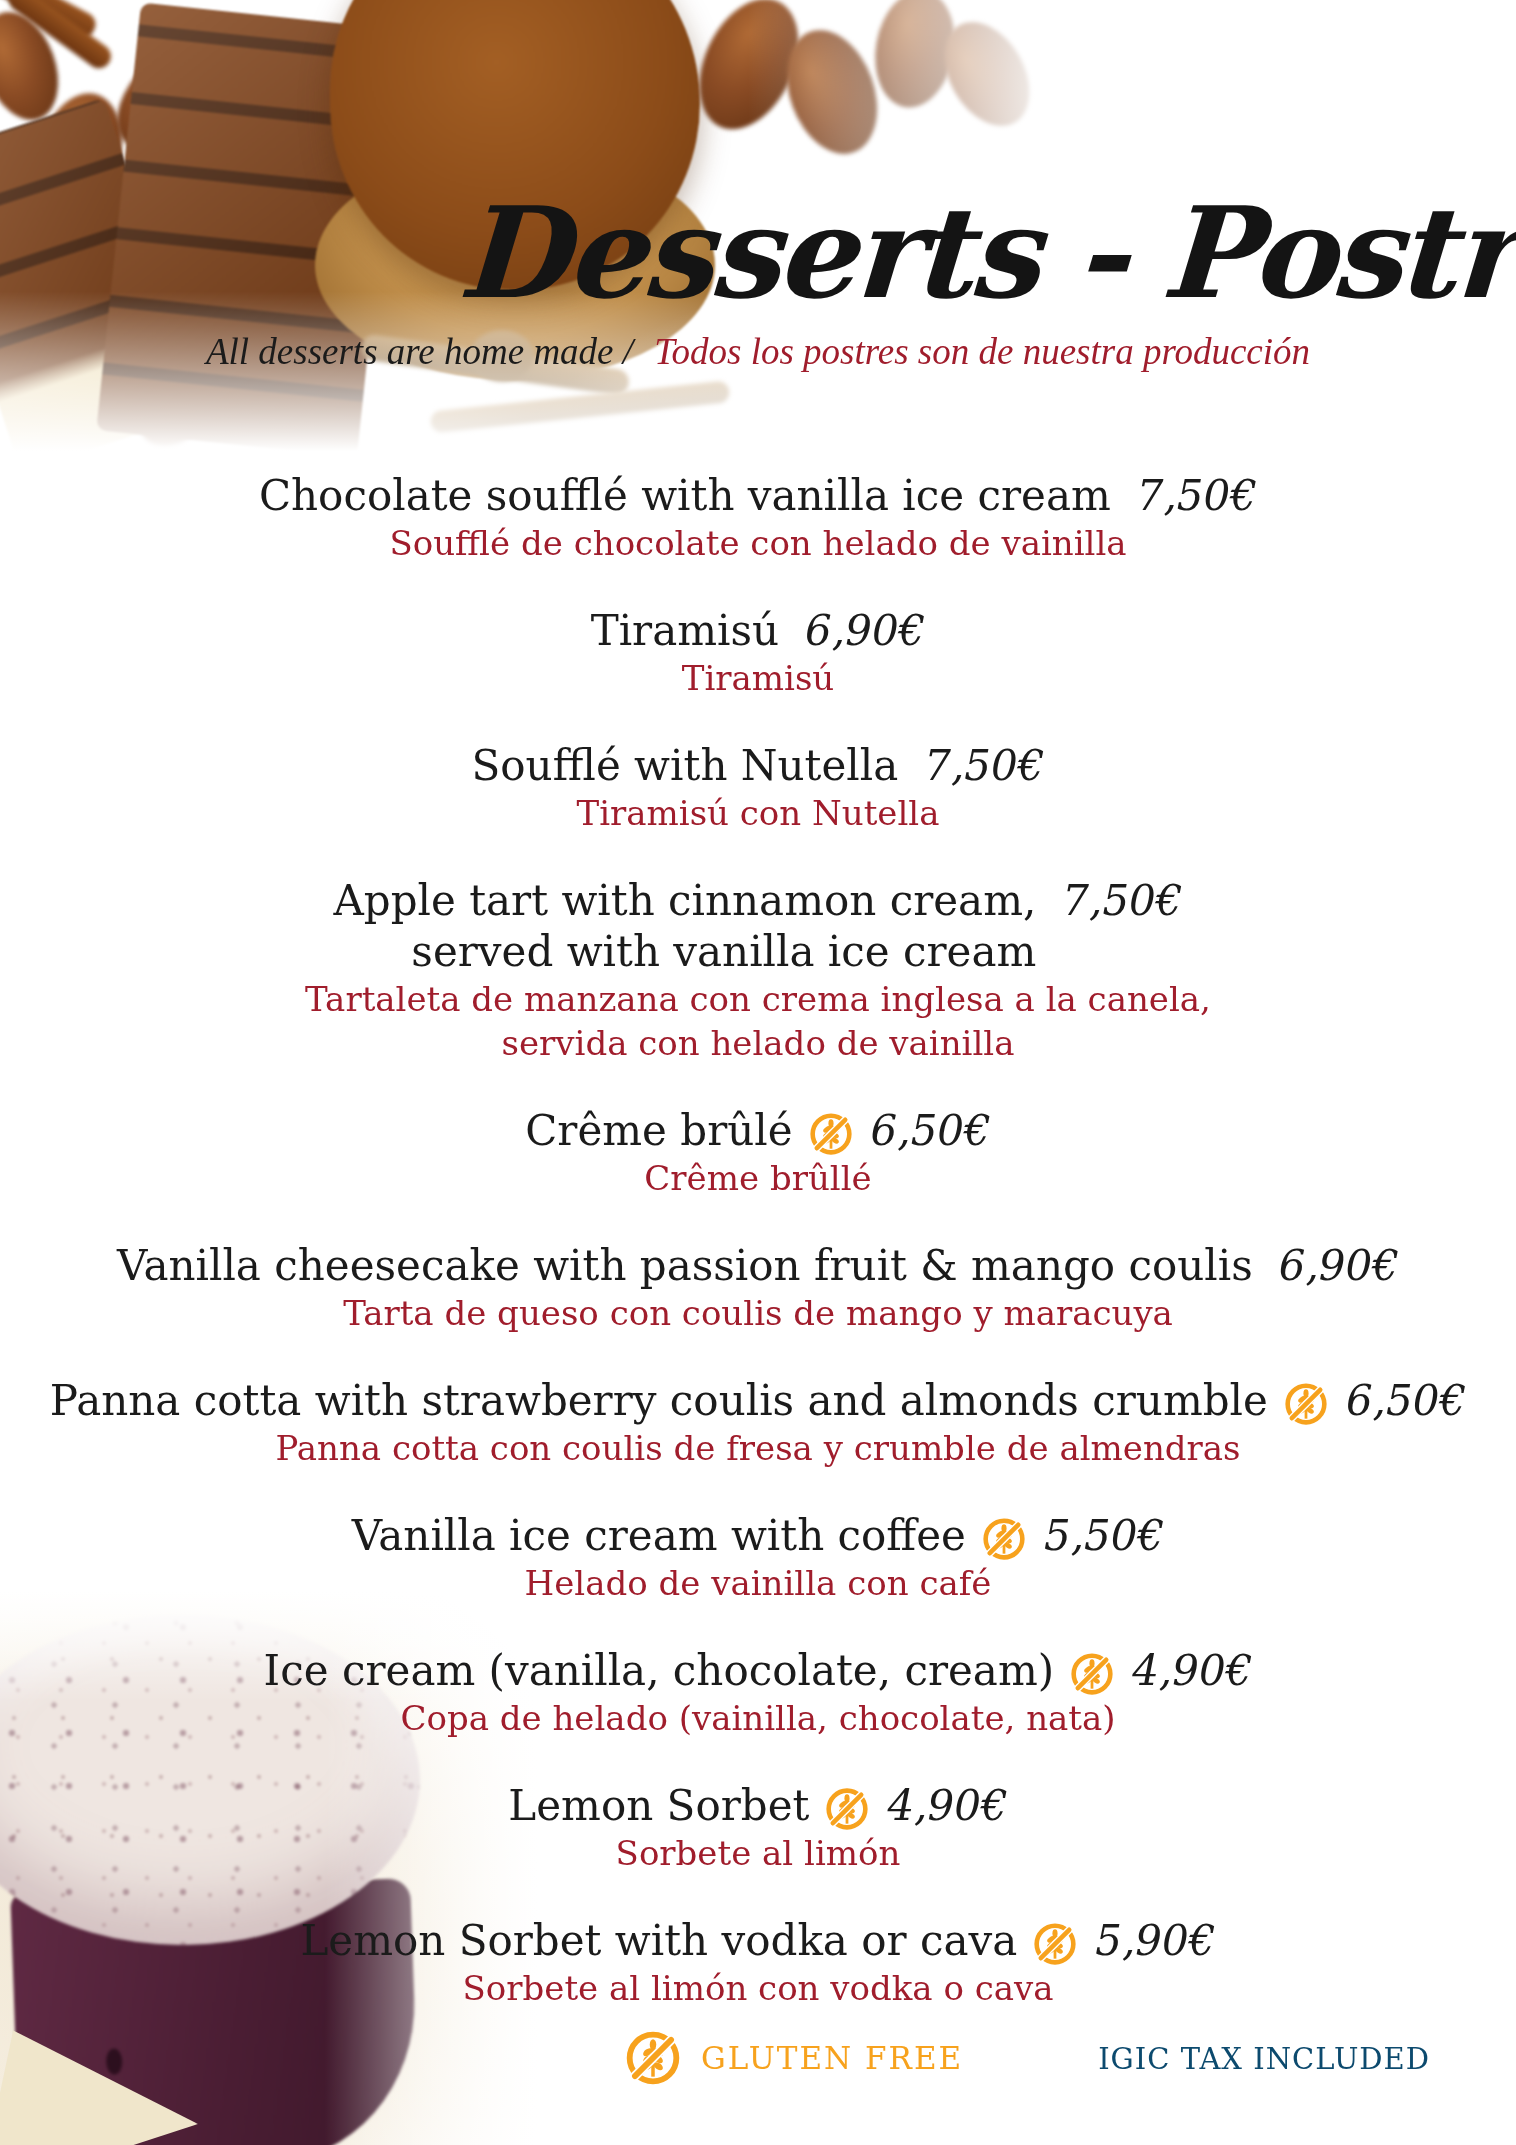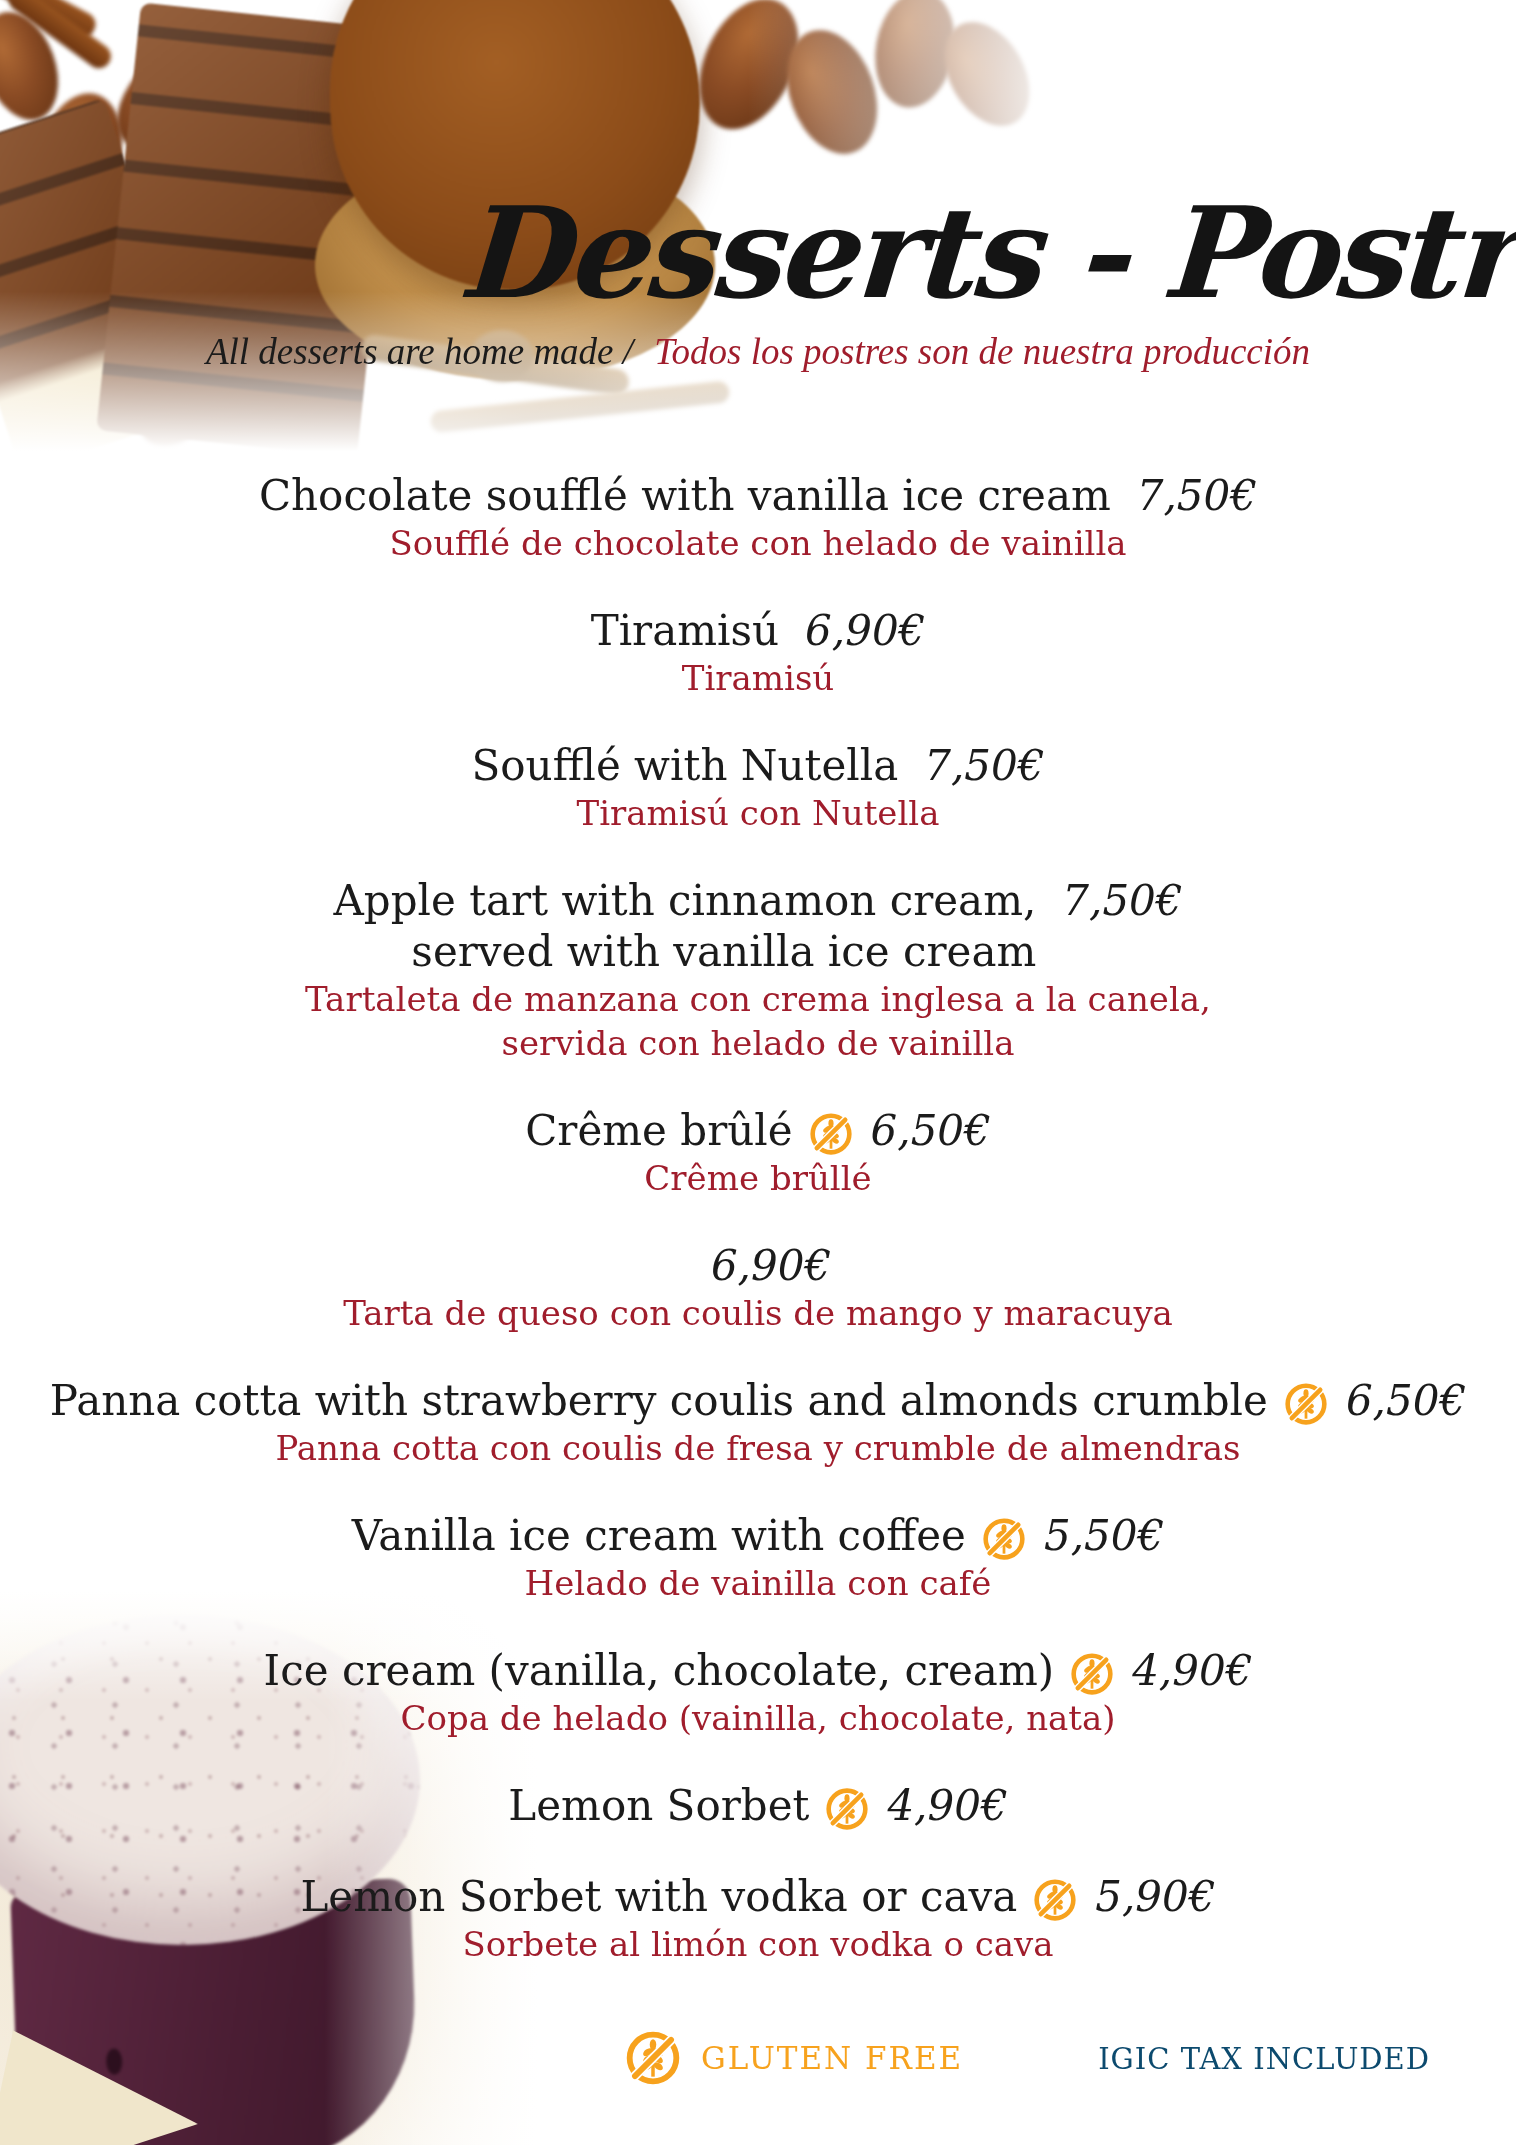--- a/index.html
+++ b/index.html
@@ -195,20 +195,21 @@
               <use href="#gf-glyph"></use>
             </svg>
         </span>
         <span class="item-price">6,50€</span>
       </div>
       <div class="item-translation">Crême brûllé</div>
     </div>
 
     <div class="menu-item">
       <div class="item-row">
+        <span class="item-name">Vanilla cheesecake with passion fruit &amp; mango coulis</span>
 
         <span class="item-price">6,90€</span>
       </div>
       <div class="item-translation">Tarta de queso con coulis de mango y maracuya</div>
     </div>
 
     <div class="menu-item">
       <div class="item-row">
         <span class="item-name">Panna cotta with strawberry coulis and almonds crumble</span>
         <span class="gf-icon">
@@ -250,20 +251,21 @@
     <div class="menu-item">
       <div class="item-row">
         <span class="item-name">Lemon Sorbet</span>
         <span class="gf-icon">
           <svg viewBox="0 0 48 48">
               <use href="#gf-glyph"></use>
             </svg>
         </span>
         <span class="item-price">4,90€</span>
       </div>
+      <div class="item-translation">Sorbete al limón</div>
     </div>
 
     <div class="menu-item">
       <div class="item-row">
         <span class="item-name">Lemon Sorbet with vodka or cava</span>
         <span class="gf-icon">
           <svg viewBox="0 0 48 48">
               <use href="#gf-glyph"></use>
             </svg>
         </span>

